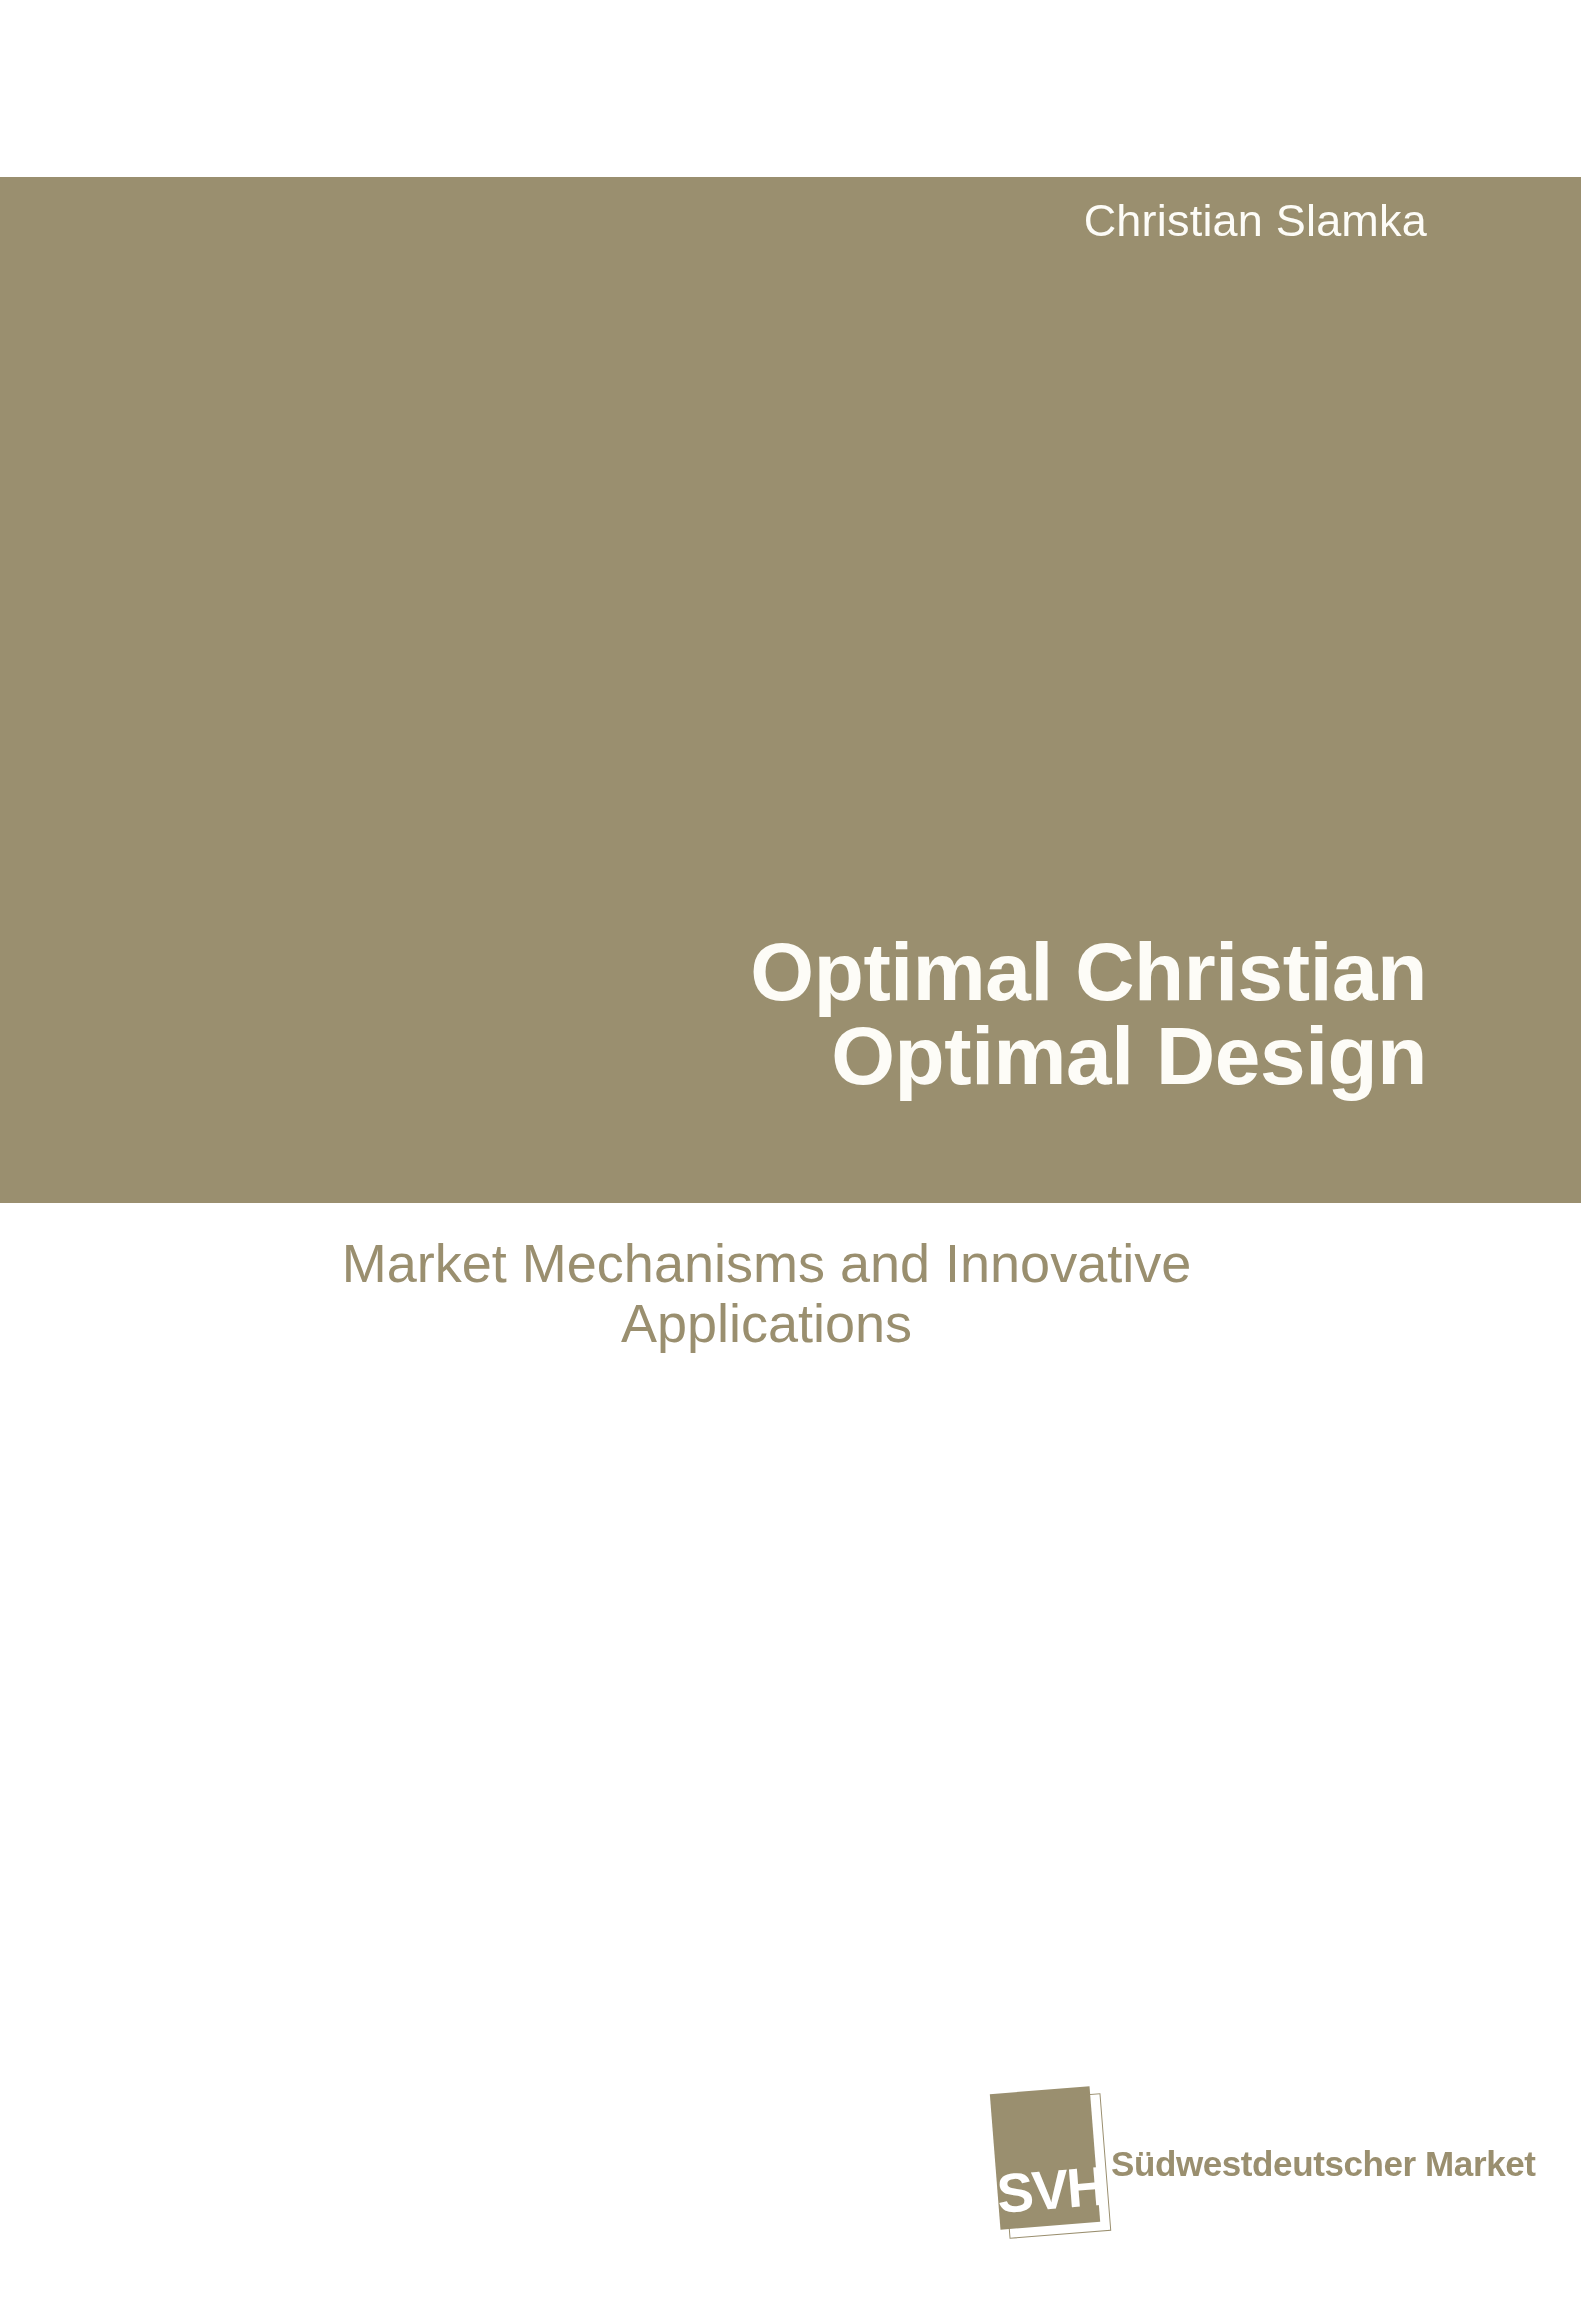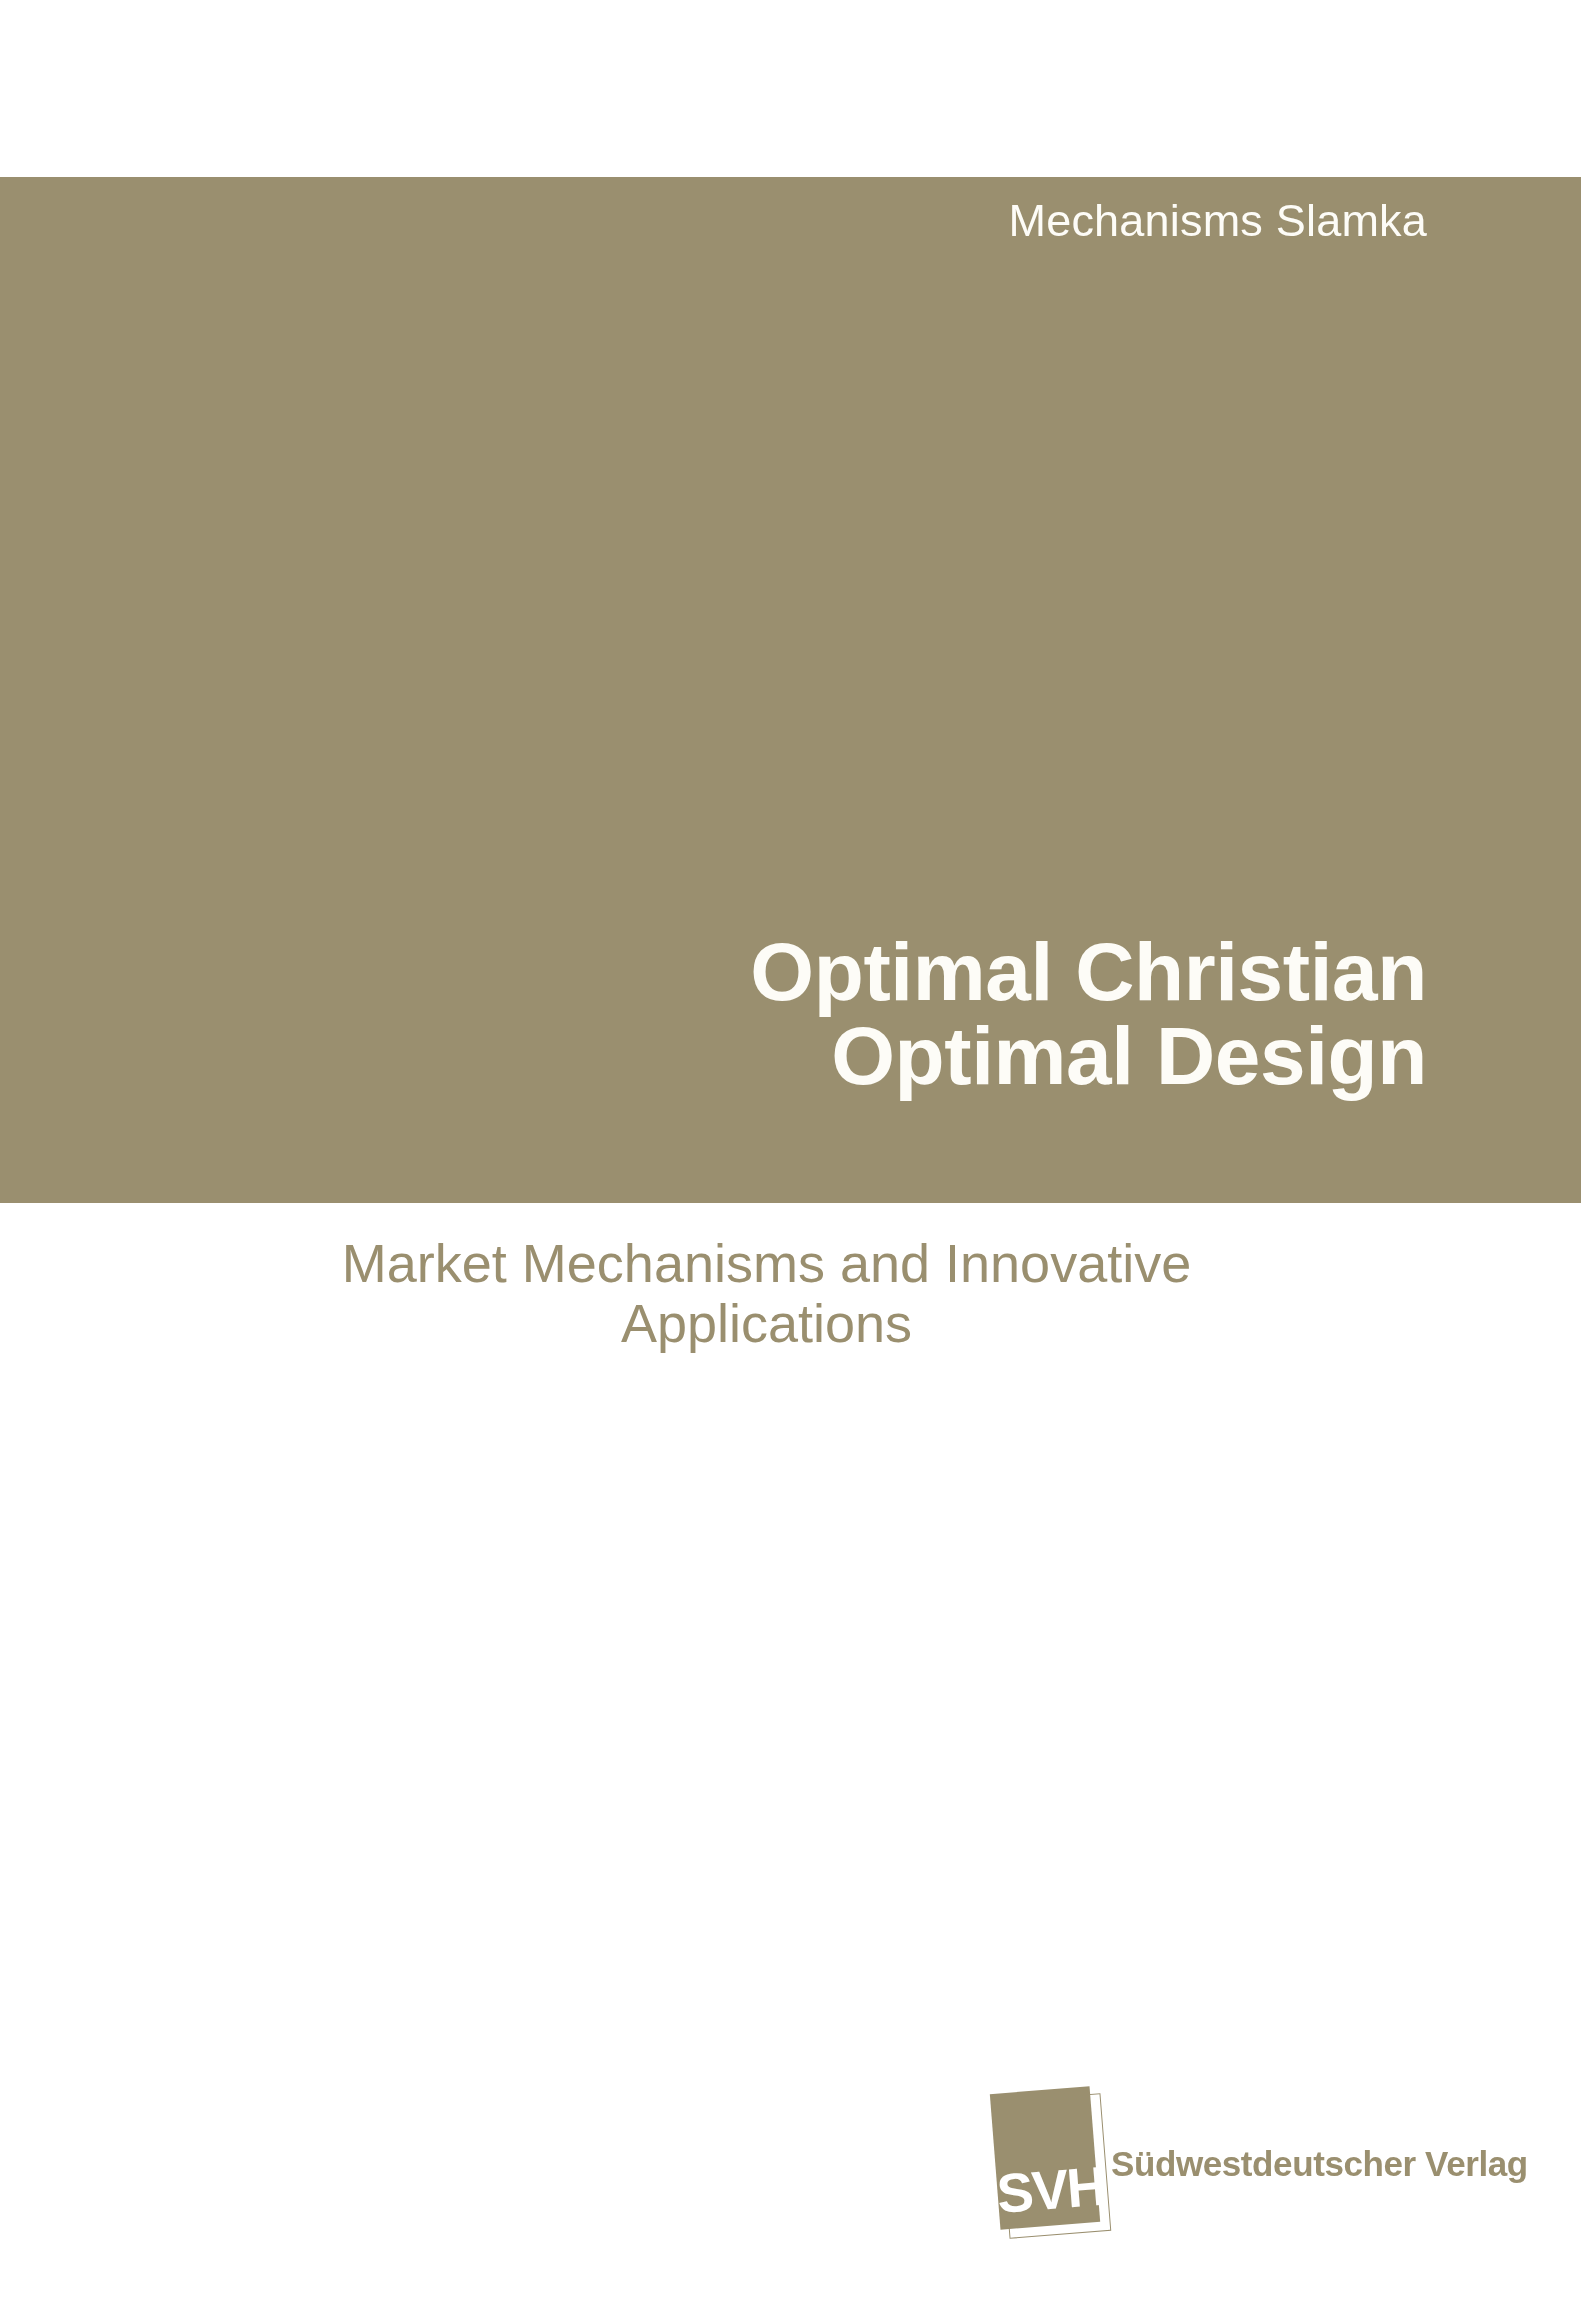--- a/index.html
+++ b/index.html
@@ -144,37 +144,37 @@
     white-space: nowrap;
   }
 </style>
 </head>
 <body>
 
 <div class="cover">
 
   <div class="band"></div>
 
-  <div class="author">Mechanisms Slamka</div>
+  <div class="author">Christian Slamka</div>
 
   <div class="title">
     <span class="line">Optimal Christian</span>
     <span class="line">Optimal Design</span>
   </div>
 
   <div class="subtitle">
     <span class="line">Market Mechanisms and Innovative</span>
     <span class="line">Applications</span>
   </div>
 
   <div class="publisher">
     <div class="logo-mark">
       <div class="logo-pages"></div>
       <div class="logo-book"></div>
       <div class="logo-svh">SVH</div>
     </div>
     <div class="logo-text">
-      <span class="line">Südwestdeutscher Verlag</span>
+      <span class="line">Südwestdeutscher Market</span>
     </div>
   </div>
 
 </div>
 
 
 </body></html>

